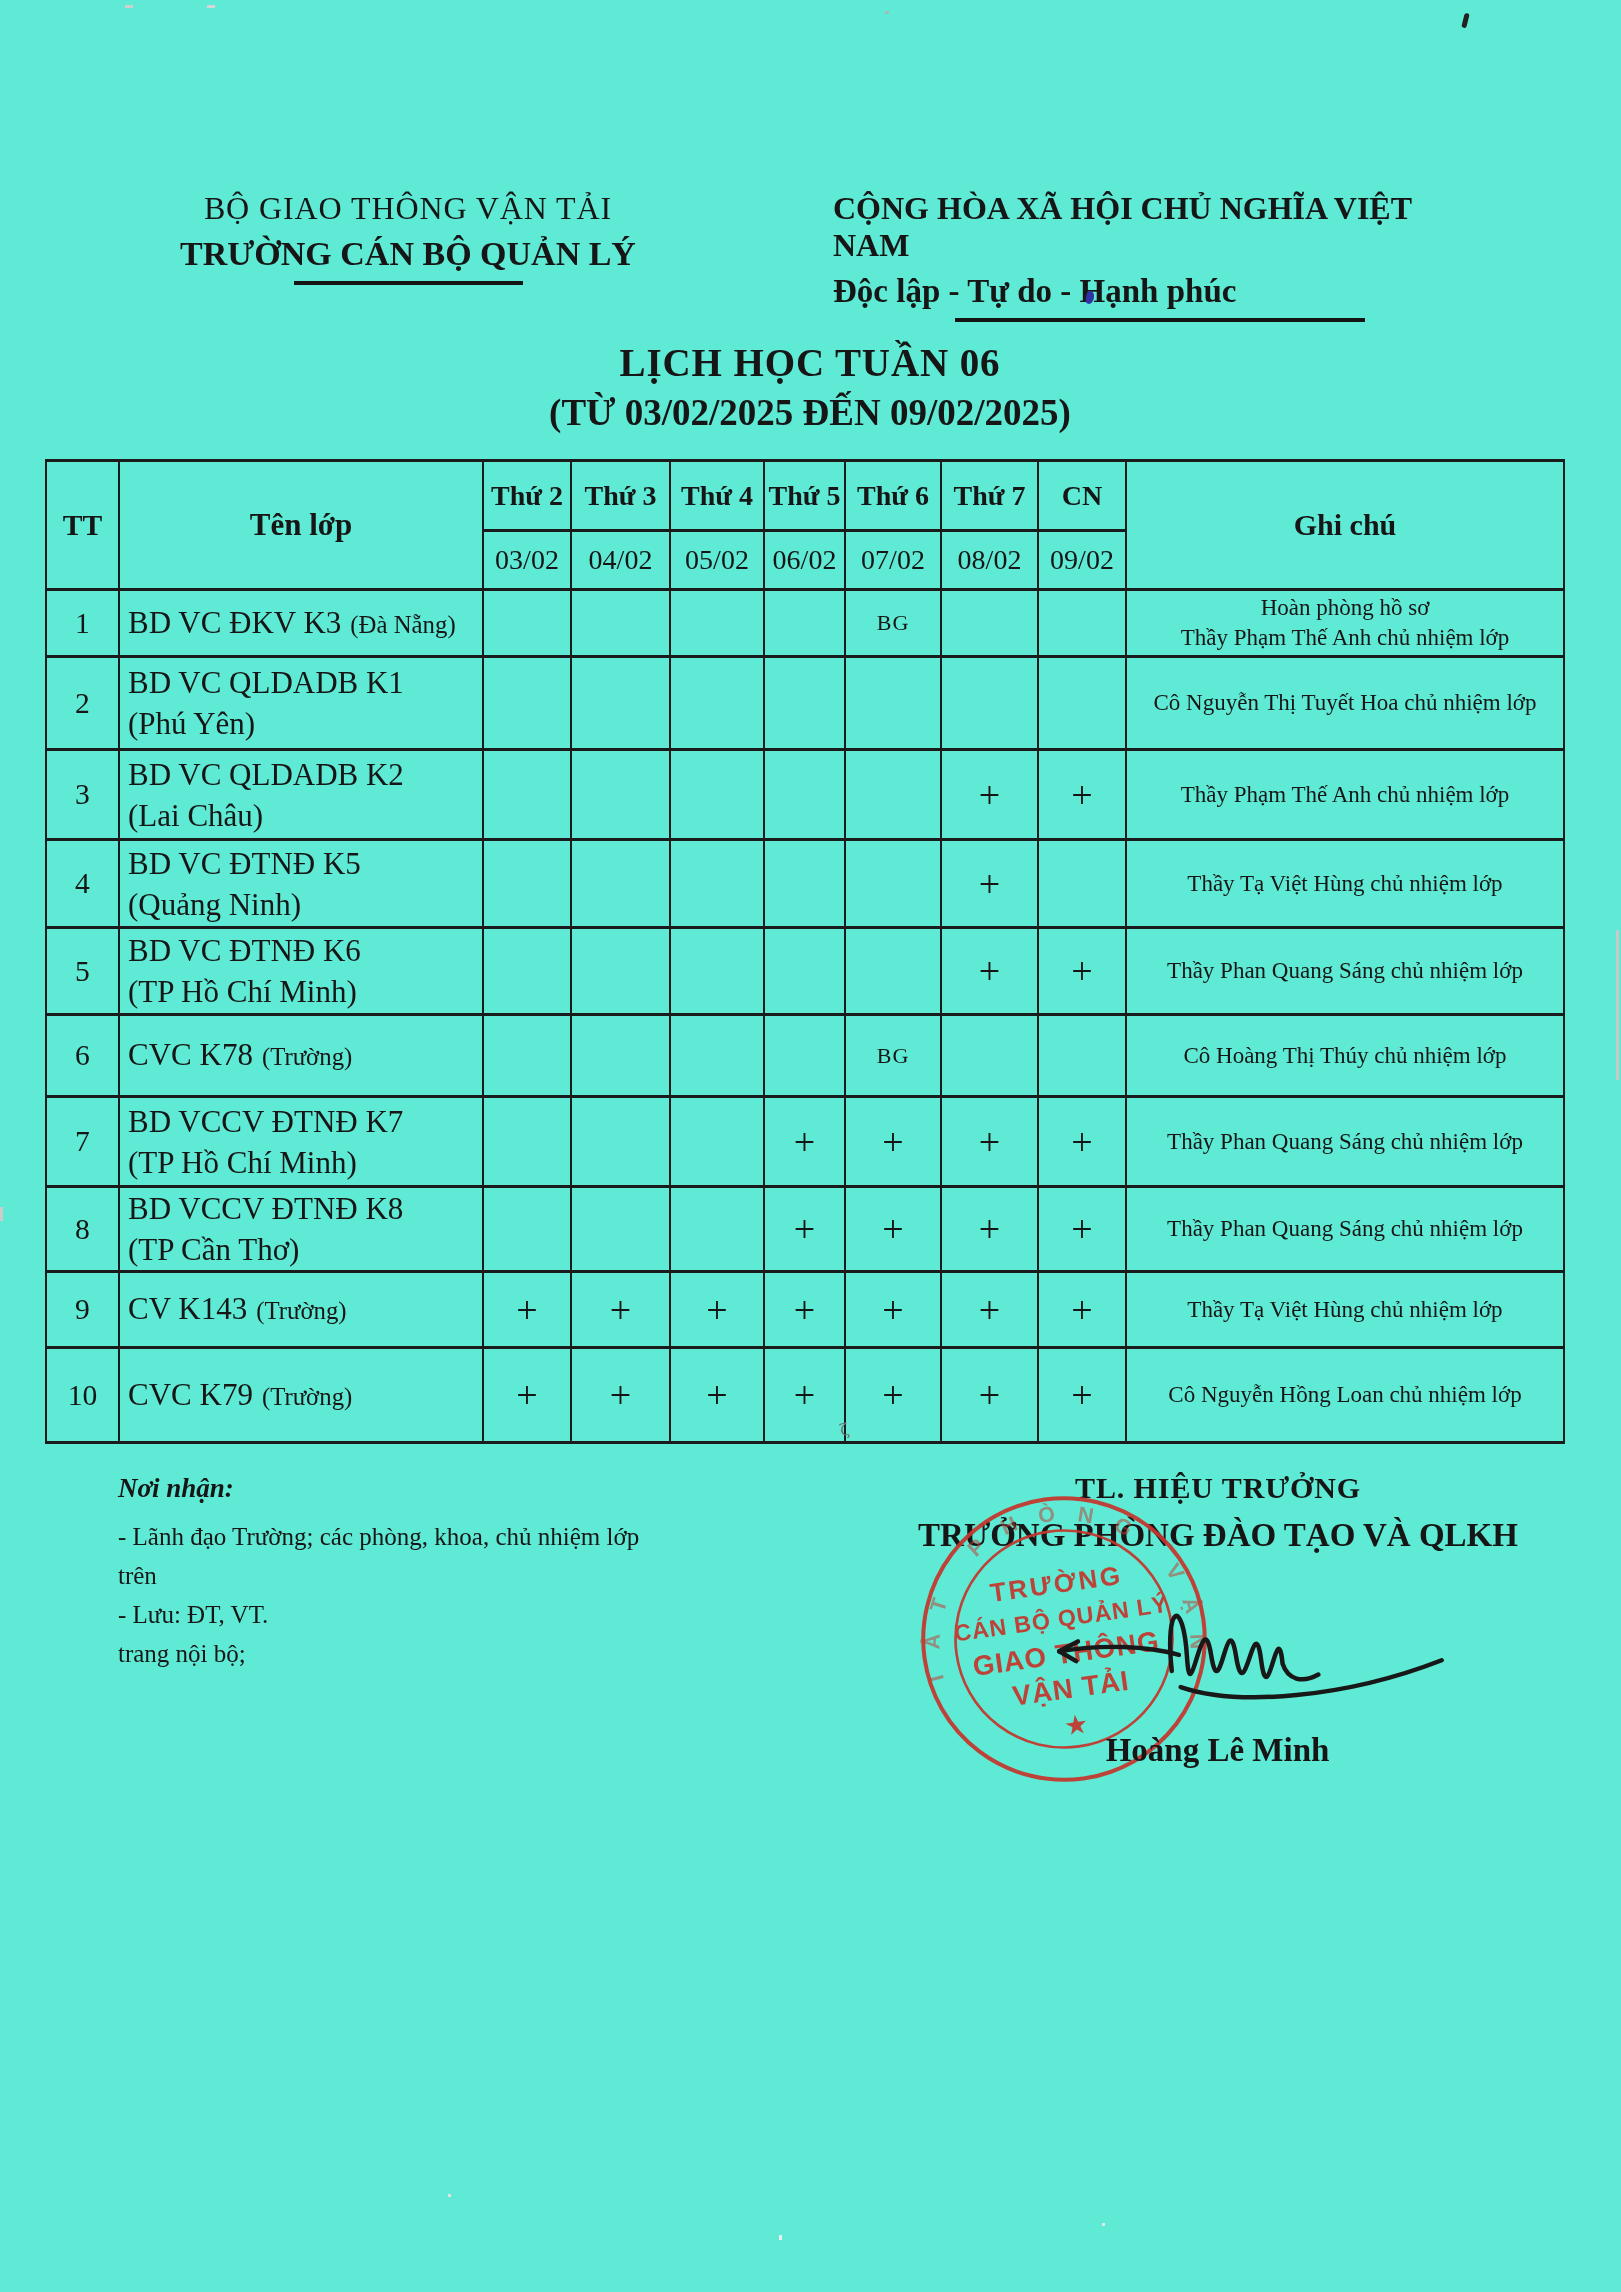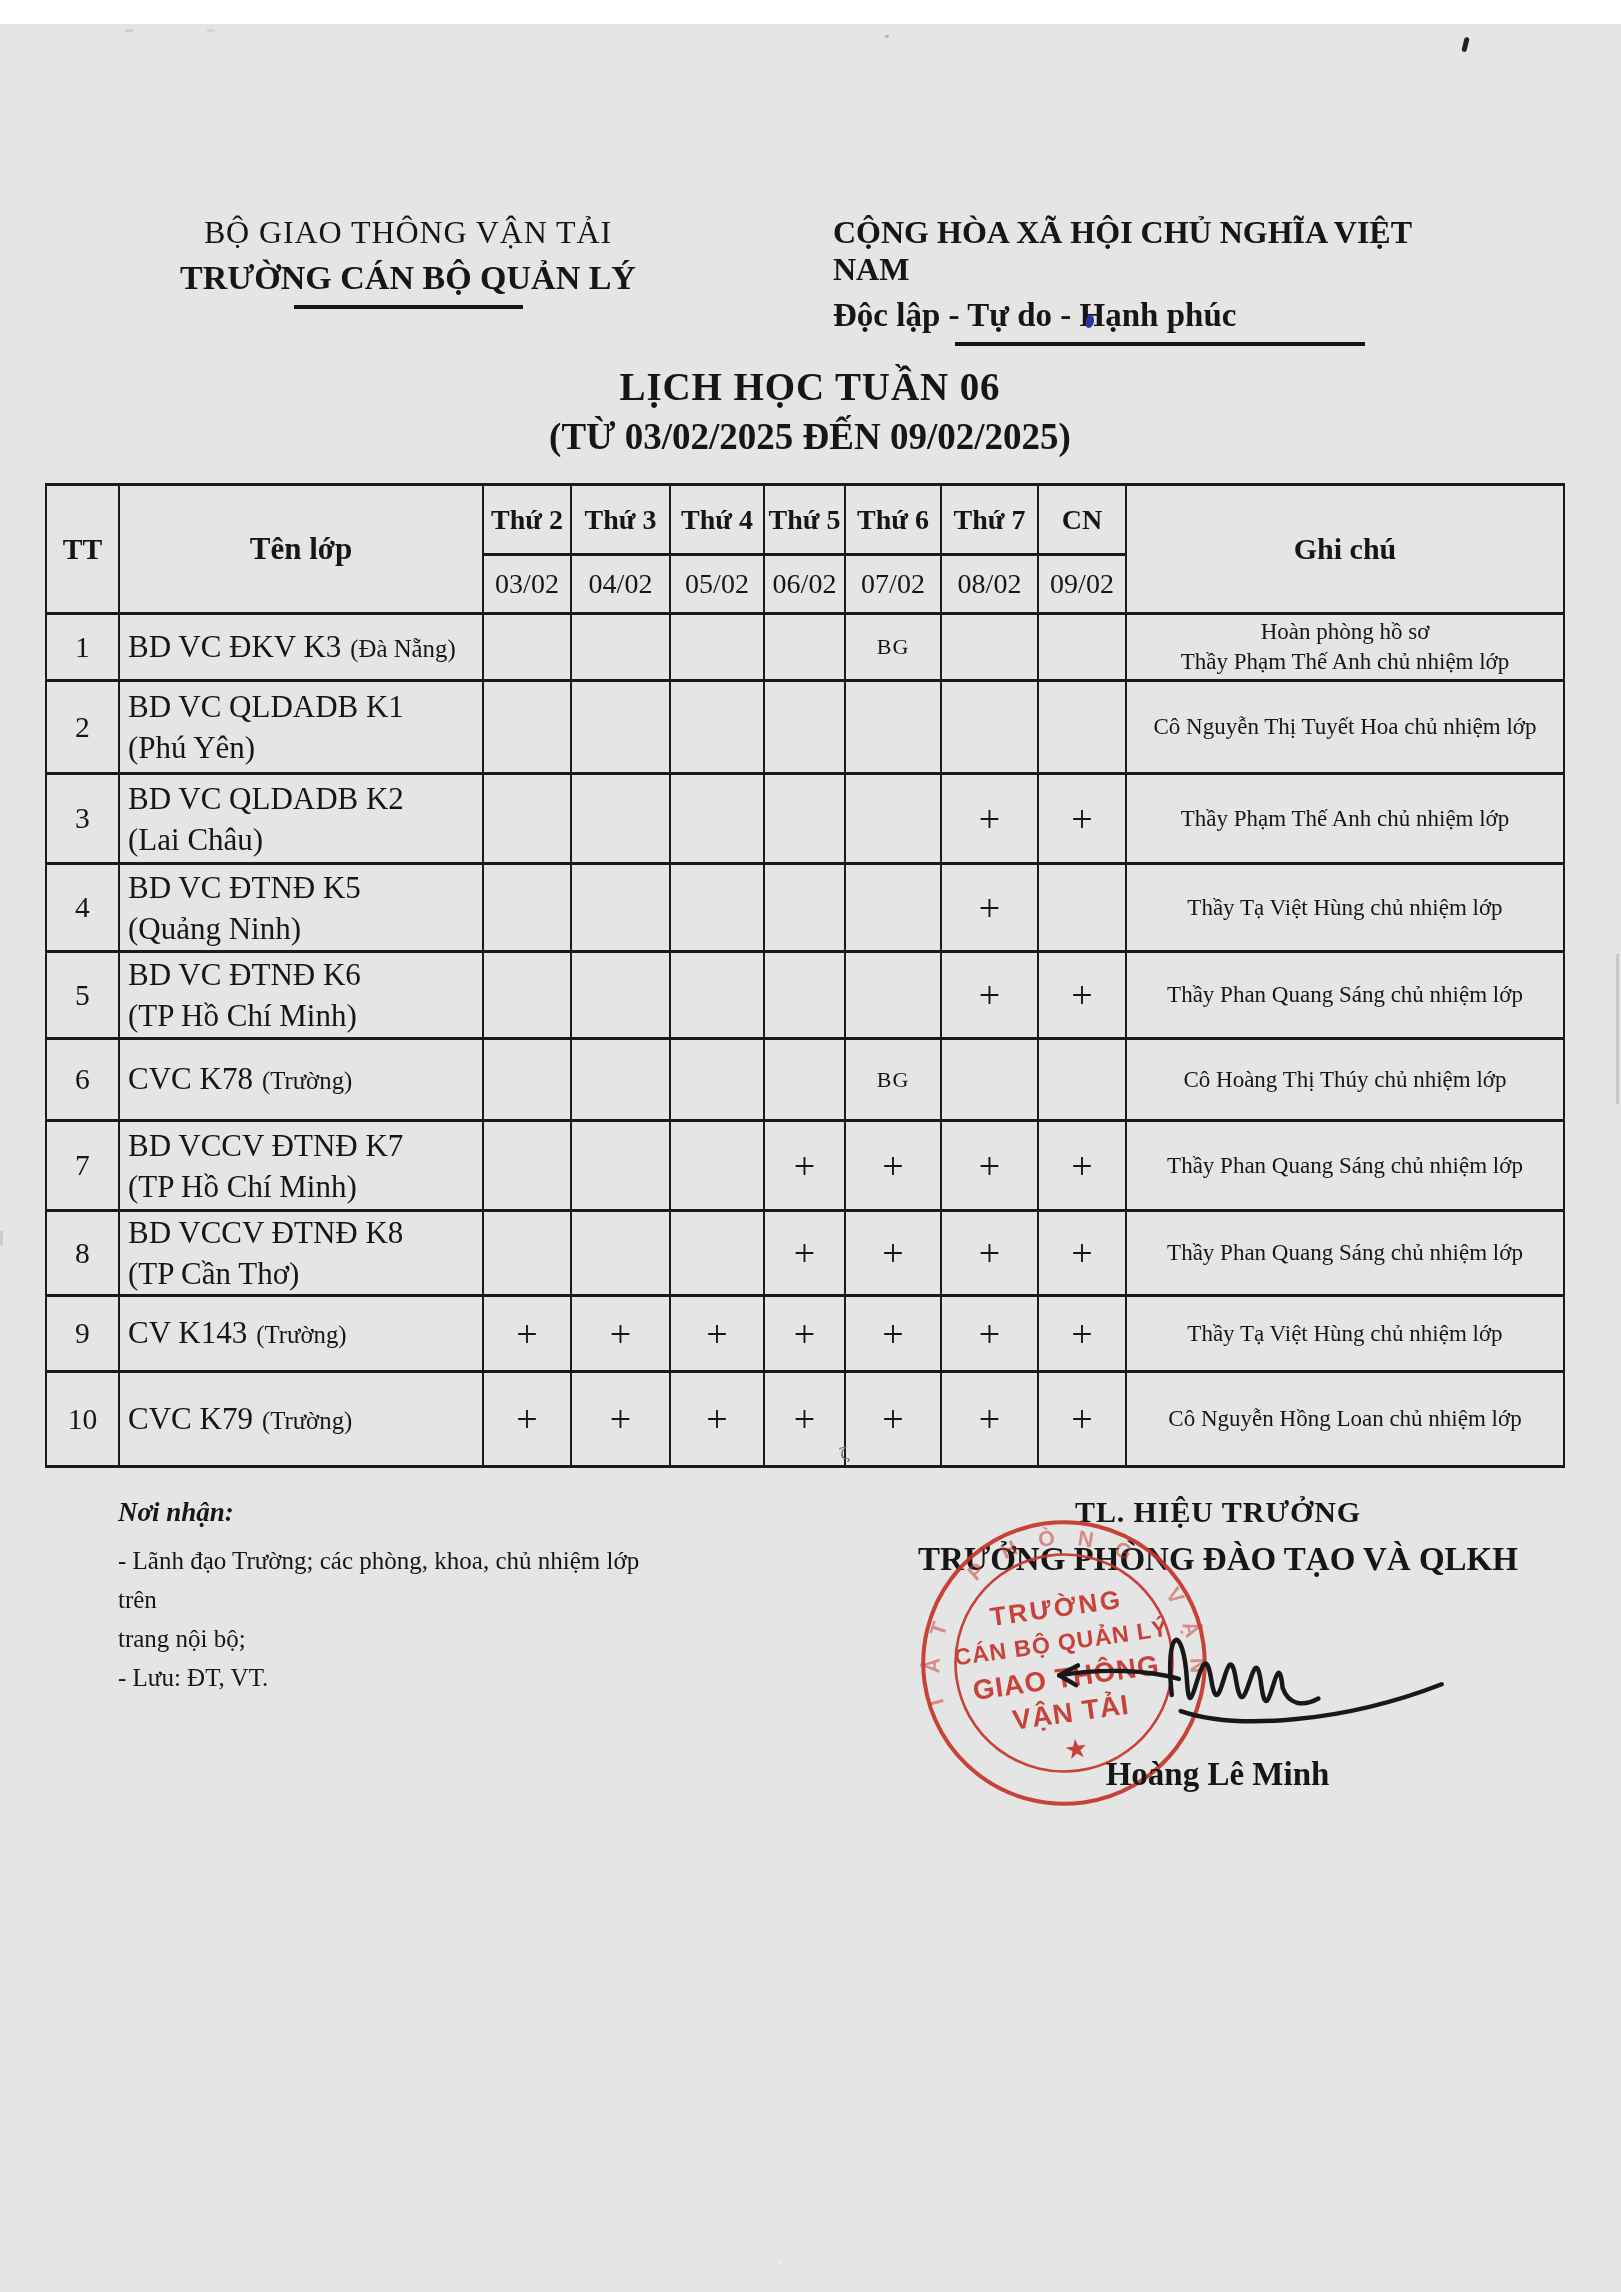--- a/index.html
+++ b/index.html
@@ -1,18 +1,18 @@
 <!DOCTYPE html>
 <html style="font-size:14.3px"><head>
 <meta charset="utf-8">
 <style>
   html,body{margin:0;padding:0;background:#ffffff;}
   body{width:1621px;height:2293px;position:relative;overflow:hidden;
        font-family:"Liberation Serif","DejaVu Serif",serif;color:#161616;}
-  .page{position:absolute;inset:0;background:#e5e5e5;margin-top:24px;}
+  .page{position:absolute;inset:0;background:#5eead4;}
 
   .abs{position:absolute;}
 
   
   .hdr-left{left:134px;top:190px;width:548px;text-align:center;}
   .hdr-left .l1{font-size:32px;letter-spacing:0.9px;}
   .hdr-left .l2{font-size:34px;font-weight:bold;margin-top:8px;}
   .hdr-left .l3{font-size:34px;font-weight:bold;margin-top:4.5px;}
   .hdr-left .rule{width:229px;height:3.6px;background:#141414;margin:8px auto 0;}
 
@@ -317,22 +317,22 @@
               <div>Cô Nguyễn Hồng Loan chủ nhiệm lớp</div>
             </td>
           </tr>
         </tbody>
       </table>
   </div>
 
   <div class="abs recipients">
     <div class="rt">Nơi nhận:</div>
     <div class="rl">- Lãnh đạo Trường; các phòng, khoa, chủ nhiệm lớp trên</div>
+    <div class="rl">- Lưu: ĐT, VT.</div>
     <div class="rl">trang nội bộ;</div>
-    <div class="rl">- Lưu: ĐT, VT.</div>
   </div>
 
   <div class="abs sig-block">
     <div class="s1">TL. HIỆU TRƯỞNG</div>
     <div class="s2">TRƯỞNG PHÒNG ĐÀO TẠO VÀ QLKH</div>
   </div>
 
   <svg class="abs stamp" viewBox="0 0 348 348">
     <circle cx="174" cy="174" r="157" fill="none" stroke="#c5372e" stroke-width="4.5"></circle>
     <circle cx="174" cy="174" r="121" fill="none" stroke="#c5372e" stroke-width="3"></circle>

